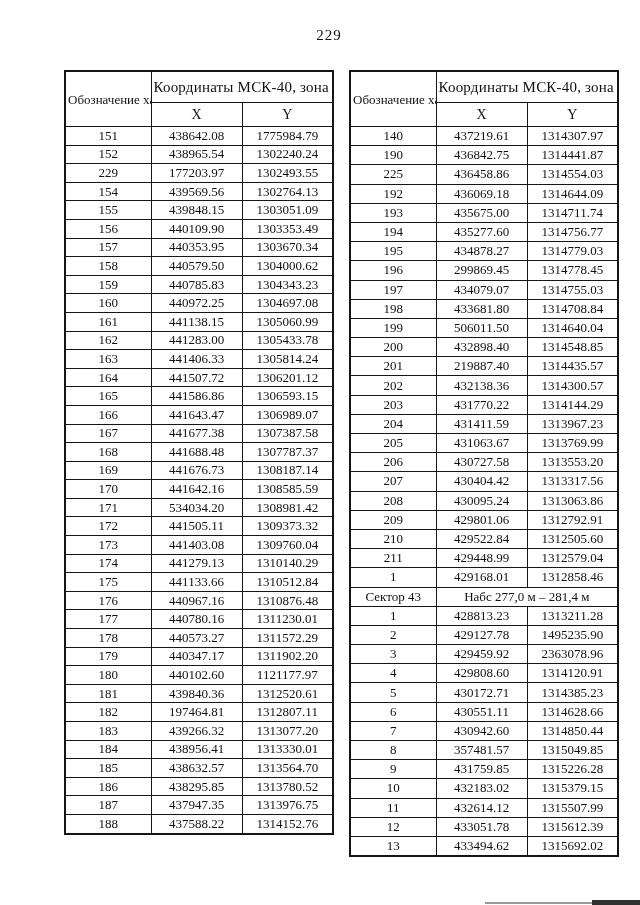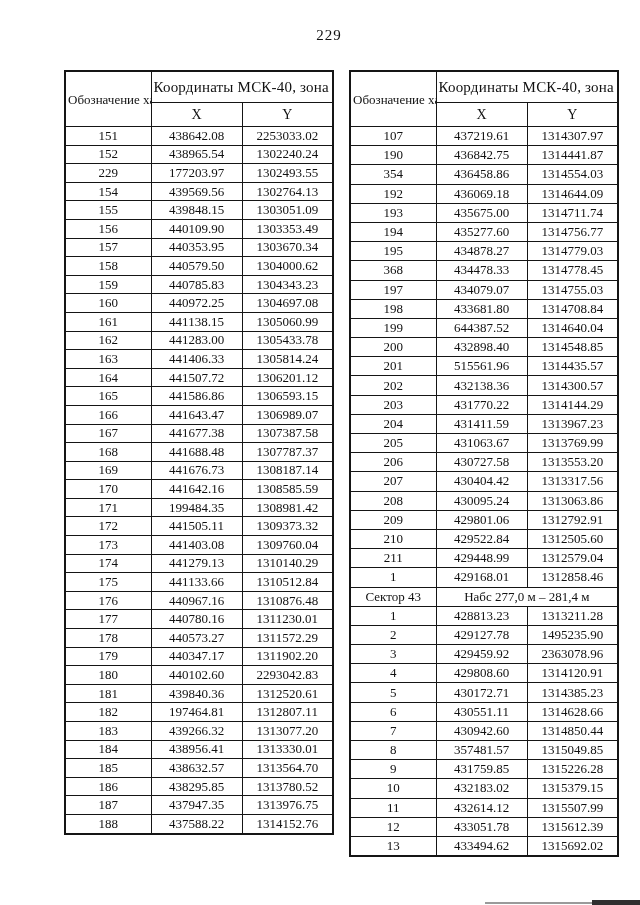--- a/index.html
+++ b/index.html
@@ -105,21 +105,21 @@
       </tr>
       <tr>
         <th class="axis-head">X</th>
         <th class="axis-head">Y</th>
       </tr>
     </thead>
     <tbody>
         <tr>
           <td>151</td>
           <td>438642.08</td>
-          <td>2253033.02</td>
+          <td>1775984.79</td>
         </tr>
         <tr>
           <td>152</td>
           <td>438965.54</td>
           <td>1302240.24</td>
         </tr>
         <tr>
           <td>229</td>
           <td>177203.97</td>
           <td>1302493.55</td>
@@ -204,21 +204,21 @@
           <td>441676.73</td>
           <td>1308187.14</td>
         </tr>
         <tr>
           <td>170</td>
           <td>441642.16</td>
           <td>1308585.59</td>
         </tr>
         <tr>
           <td>171</td>
-          <td>199484.35</td>
+          <td>534034.20</td>
           <td>1308981.42</td>
         </tr>
         <tr>
           <td>172</td>
           <td>441505.11</td>
           <td>1309373.32</td>
         </tr>
         <tr>
           <td>173</td>
           <td>441403.08</td>
@@ -250,21 +250,21 @@
           <td>1311572.29</td>
         </tr>
         <tr>
           <td>179</td>
           <td>440347.17</td>
           <td>1311902.20</td>
         </tr>
         <tr>
           <td>180</td>
           <td>440102.60</td>
-          <td>2293042.83</td>
+          <td>1121177.97</td>
         </tr>
         <tr>
           <td>181</td>
           <td>439840.36</td>
           <td>1312520.61</td>
         </tr>
         <tr>
           <td>182</td>
           <td>197464.81</td>
           <td>1312807.11</td>
@@ -313,31 +313,31 @@
         <th class="desc-head" rowspan="2">Обозначение характерных точек границ</th>
         <th class="coords-head" colspan="2">Координаты МСК-40, зона 1</th>
       </tr>
       <tr>
         <th class="axis-head">X</th>
         <th class="axis-head">Y</th>
       </tr>
     </thead>
     <tbody>
         <tr>
-          <td>107</td>
+          <td>140</td>
           <td>437219.61</td>
           <td>1314307.97</td>
         </tr>
         <tr>
           <td>190</td>
           <td>436842.75</td>
           <td>1314441.87</td>
         </tr>
         <tr>
-          <td>354</td>
+          <td>225</td>
           <td>436458.86</td>
           <td>1314554.03</td>
         </tr>
         <tr>
           <td>192</td>
           <td>436069.18</td>
           <td>1314644.09</td>
         </tr>
         <tr>
           <td>193</td>
@@ -348,47 +348,47 @@
           <td>194</td>
           <td>435277.60</td>
           <td>1314756.77</td>
         </tr>
         <tr>
           <td>195</td>
           <td>434878.27</td>
           <td>1314779.03</td>
         </tr>
         <tr>
-          <td>368</td>
-          <td>434478.33</td>
+          <td>196</td>
+          <td>299869.45</td>
           <td>1314778.45</td>
         </tr>
         <tr>
           <td>197</td>
           <td>434079.07</td>
           <td>1314755.03</td>
         </tr>
         <tr>
           <td>198</td>
           <td>433681.80</td>
           <td>1314708.84</td>
         </tr>
         <tr>
           <td>199</td>
-          <td>644387.52</td>
+          <td>506011.50</td>
           <td>1314640.04</td>
         </tr>
         <tr>
           <td>200</td>
           <td>432898.40</td>
           <td>1314548.85</td>
         </tr>
         <tr>
           <td>201</td>
-          <td>515561.96</td>
+          <td>219887.40</td>
           <td>1314435.57</td>
         </tr>
         <tr>
           <td>202</td>
           <td>432138.36</td>
           <td>1314300.57</td>
         </tr>
         <tr>
           <td>203</td>
           <td>431770.22</td>

